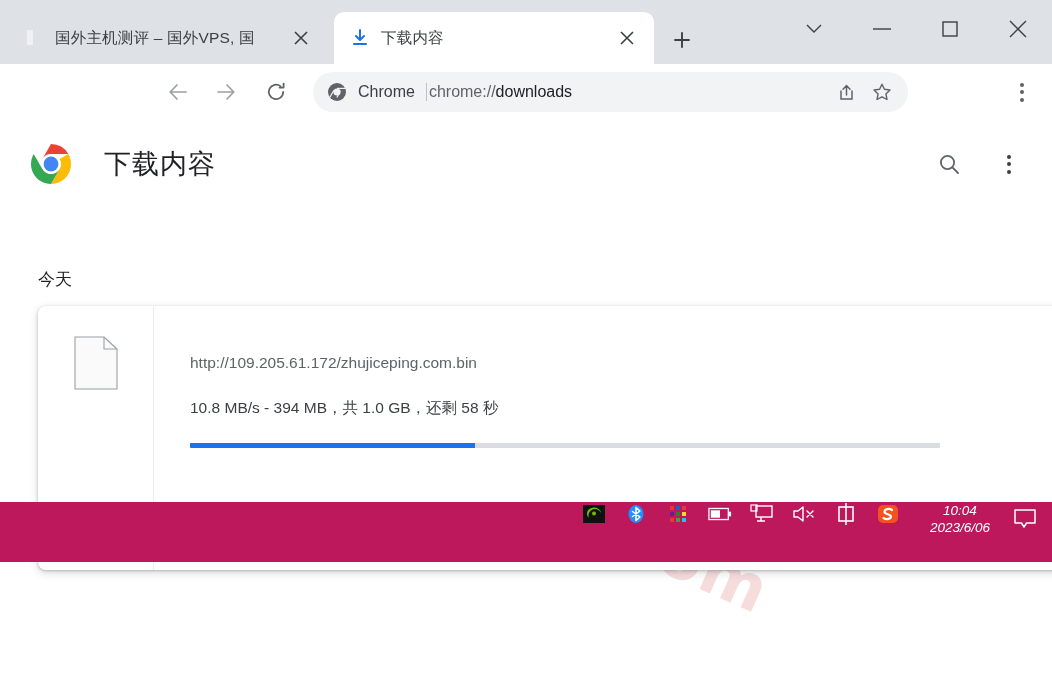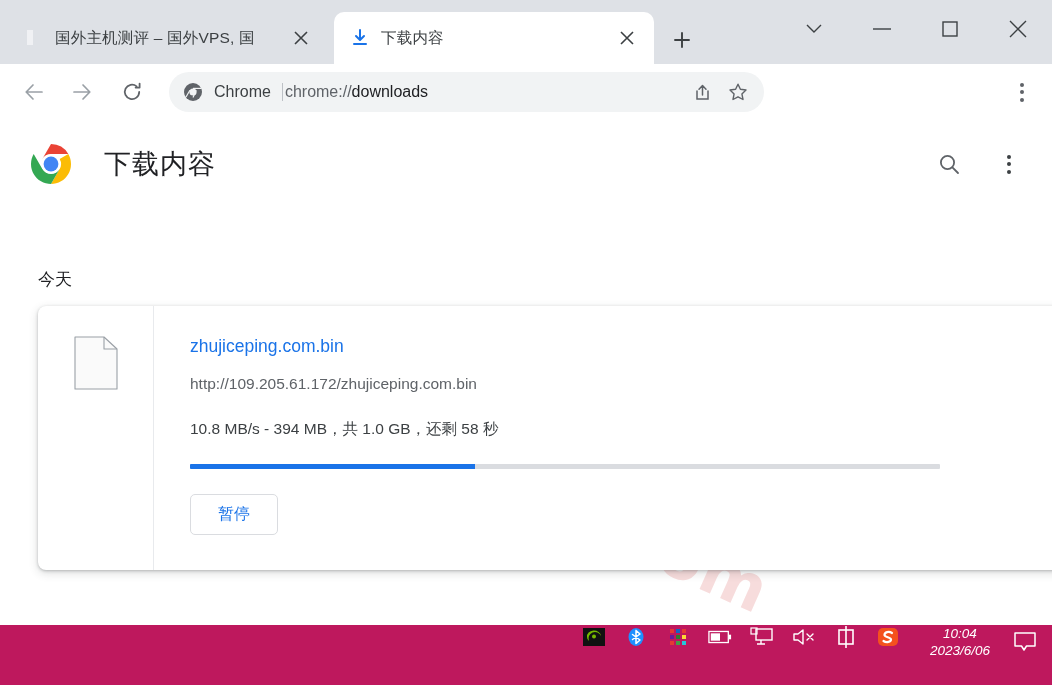--- a/index.html
+++ b/index.html
@@ -2,21 +2,21 @@
 <html><head>
 <meta charset="utf-8">
 <style>
   * { box-sizing: border-box; margin: 0; padding: 0; }
   html, body {
     width: 1052px; height: 685px;
     overflow: hidden;
     font-family: "Liberation Sans", "DejaVu Sans", sans-serif;
     background: #ffffff;
   }
-  #app { position: relative; width: 1052px; height: 685px; border-radius: 32px; }
+  #app { position: relative; width: 1052px; height: 562px; border-radius: 32px; }
 
   
   .tabstrip {
     position: absolute; left: 0; top: 0; width: 1052px; height: 64px;
     background: #dee1e6;
   }
   .tab {
     position: absolute; top: 12px; height: 52px;
     display: flex; align-items: center;
     border-radius: 10px 10px 0 0;
@@ -58,21 +58,21 @@
     display: flex; align-items: center; justify-content: center; cursor: pointer;
   }
   
   .wincontrols { position: absolute; right: 0; top: 0; height: 58px; display: flex; align-items: center; }
   .wc { width: 68px; height: 58px; display: flex; align-items: center; justify-content: center; cursor: pointer; }
   .wc svg { display: block; }
 
   
   .toolbar {
     position: absolute; left: 0; top: 64px; width: 1052px; height: 56px;
-    background: #ffffff; display: flex; align-items: center;
+    background: #ffffff; display: flex; align-items: center; justify-content: center;
   }
   .navbtn {
     width: 38px; height: 38px; border-radius: 50%;
     display: flex; align-items: center; justify-content: center;
     cursor: pointer; flex: 0 0 38px;
   }
   .navbtn.back  { margin-left: 15px; }
   .navbtn.fwd   { margin-left: 10px; }
   .navbtn.reload{ margin-left: 12px; }
   .omnibox {
@@ -351,28 +351,26 @@
     <div class="card">
       <div class="card-icon-cell">
         <span class="file-icon">
           <svg viewBox="0 0 44 54" width="44" height="54">
             <path d="M1 1 L30 1 L43 13 L43 53 L1 53 Z" fill="#fafafa" stroke="#9aa0a6" stroke-width="1.1" stroke-linejoin="round"></path>
             <path d="M30 1 L30 13 L43 13" fill="none" stroke="#9aa0a6" stroke-width="1.1" stroke-linejoin="round"></path>
           </svg>
         </span>
       </div>
       <div class="card-body">
-        <a class="file-name">zhujiceping.com.bin</a>
         <div class="file-url">http://109.205.61.172/zhujiceping.com.bin</div>
         <div class="file-status">10.8 MB/s - 394 MB，共 1.0 GB，还剩 58 秒</div>
         <div class="progress-track">
           <div class="progress-fill" id="pfill" style="width: 38%; background: rgb(26, 115, 232);"></div>
         </div>
         <div class="btn-row">
-          <button class="ghost-btn">暂停</button>
         </div>
       </div>
     </div>
   </div>
 
   <div class="taskbar">
     <div class="tray">
 
       <span class="tray-ico">
         <svg width="22" height="22" viewBox="0 0 22 22">

